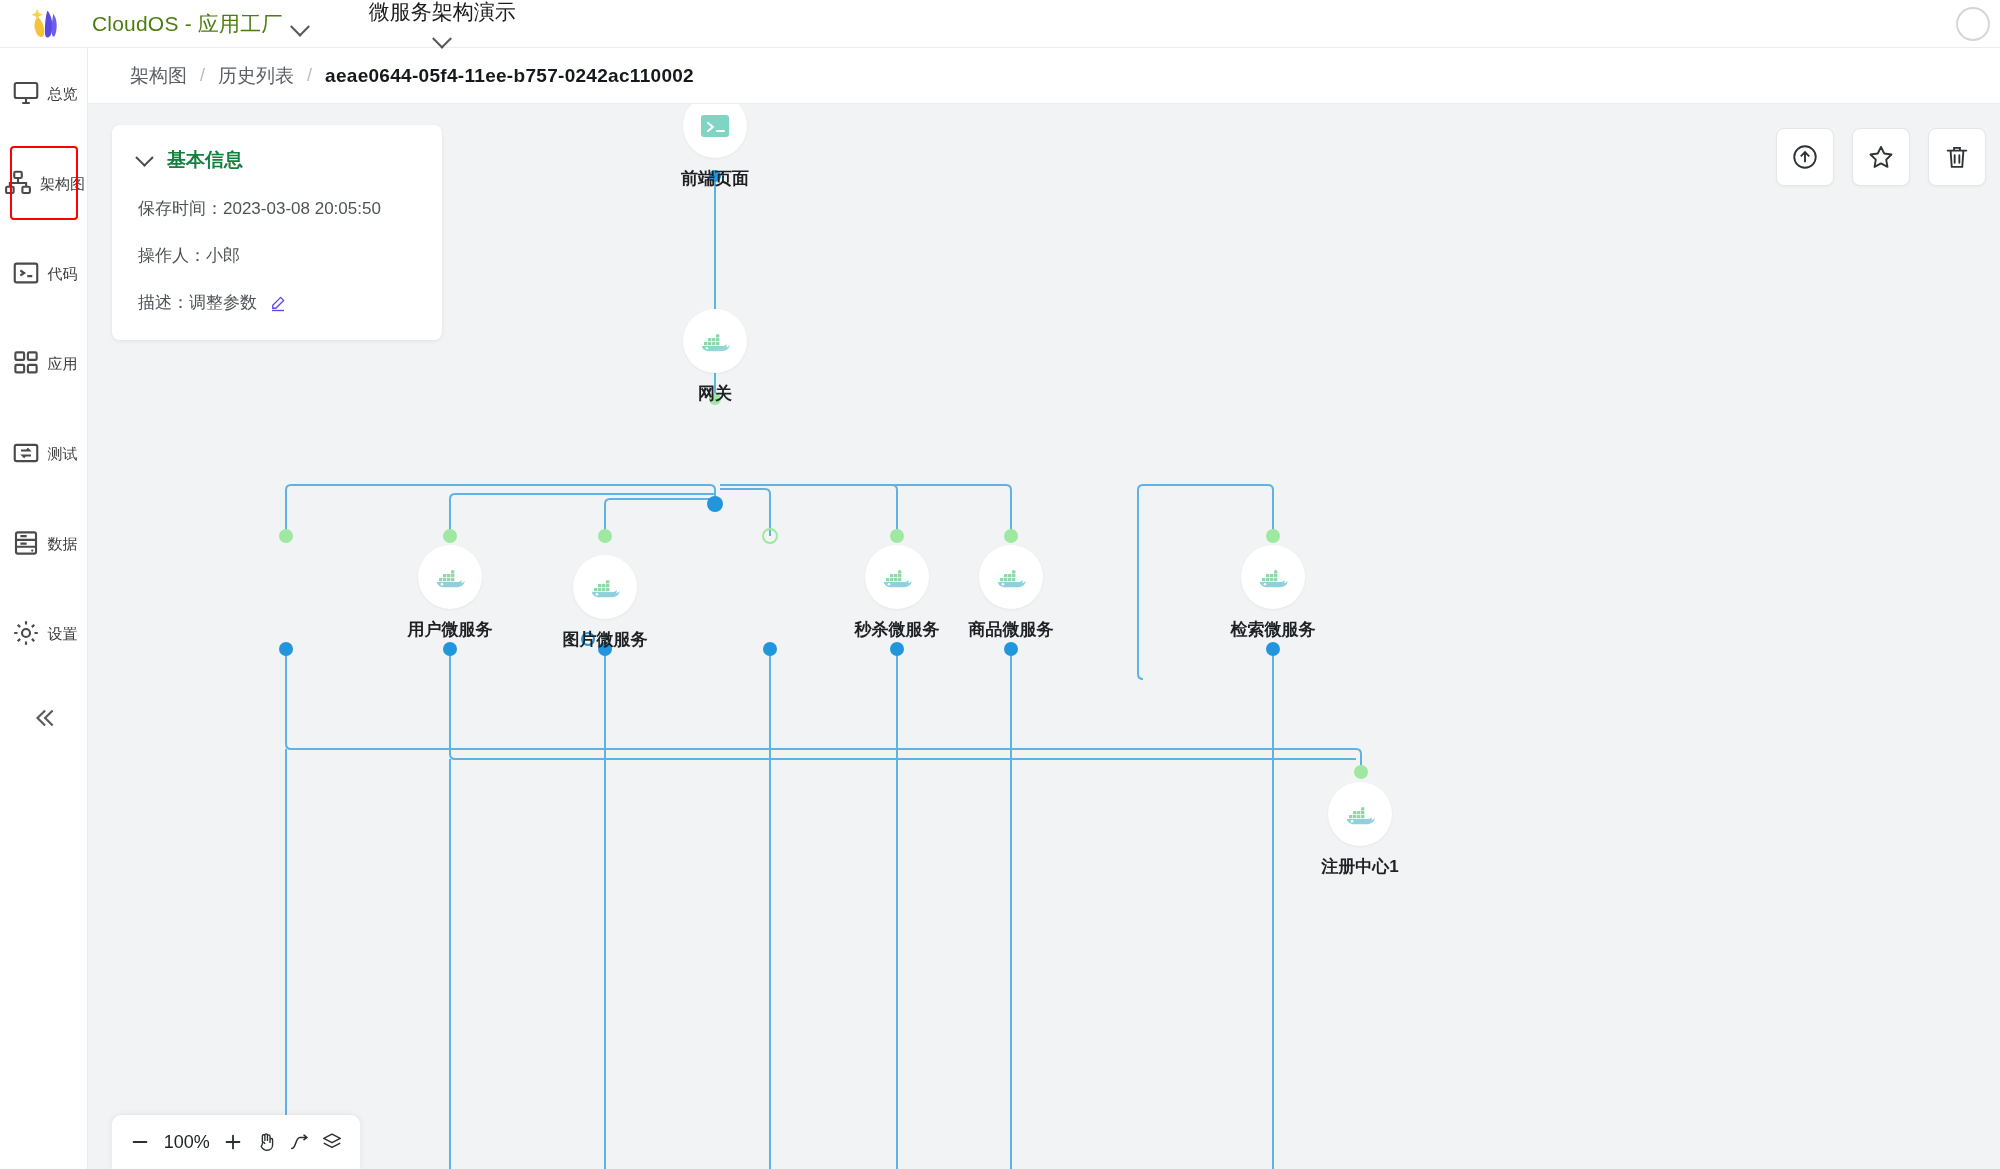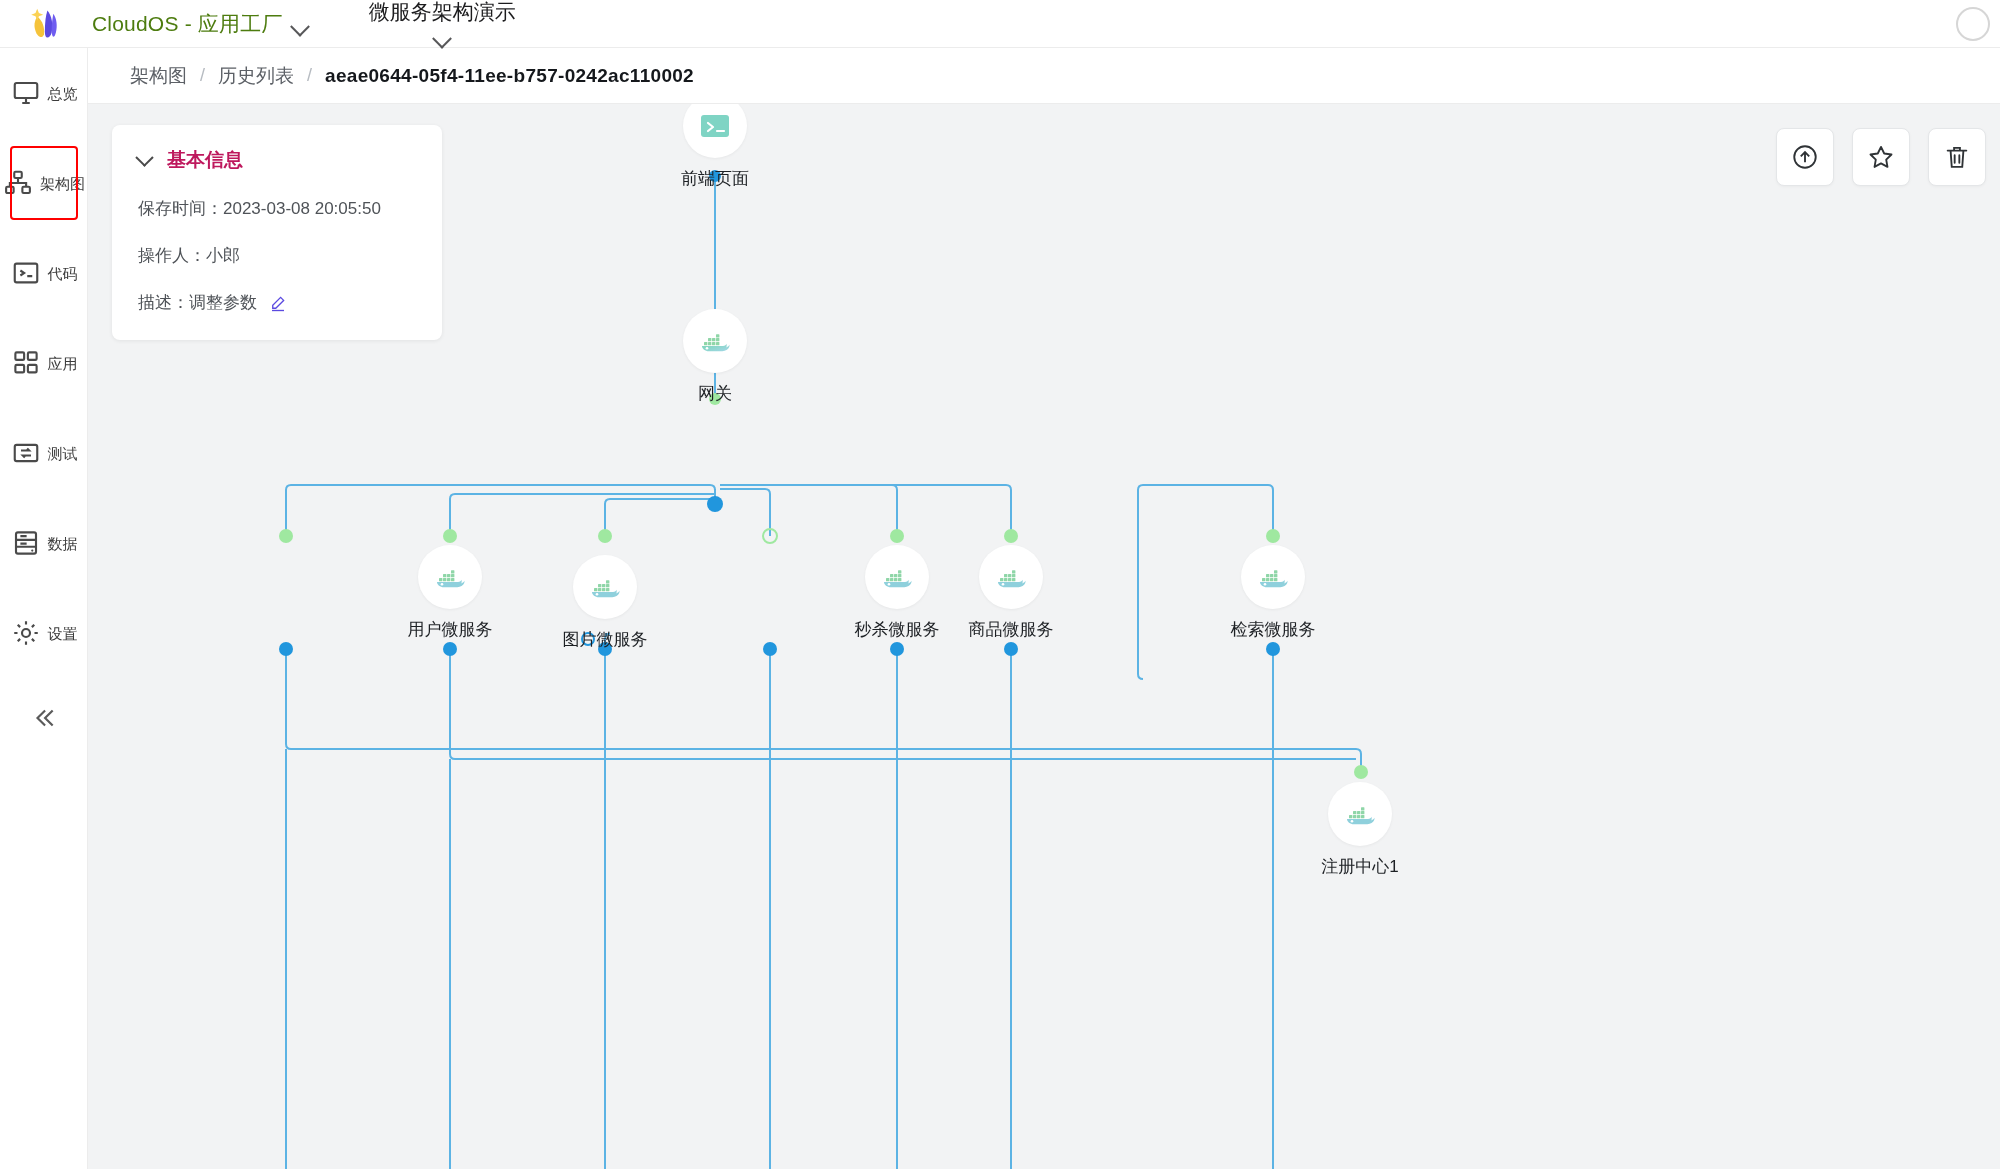--- a/index.html
+++ b/index.html
@@ -86,21 +86,21 @@
   .info-card {
     position: absolute; left: 24px; top: 21px; width: 330px;
     background: #fff; border-radius: 8px; padding: 22px 0 26px 0;
     box-shadow: 0 1px 4px rgba(0,0,0,.07); z-index: 12;
   }
   .info-head { display: flex; align-items: center; gap: 16px; padding: 0 26px 0 26px; }
   .info-caret {
     width: 13px; height: 13px; border-right: 2px solid #4a4a4a; border-bottom: 2px solid #4a4a4a;
     transform: rotate(45deg) translate(-2px,-2px); flex: 0 0 auto;
   }
-  .info-title { font-size: 19px; color: #be185d; font-weight: 700; }
+  .info-title { font-size: 19px; color: #15803d; font-weight: 700; }
   .info-row {
     padding: 0 26px; margin-top: 24px; font-size: 17px; color: #4f5358;
     display: flex; align-items: center; white-space: nowrap;
   }
   .edit-pen { margin-left: 12px; width: 18px; height: 18px; color: #5b4ae0; cursor: pointer; }
 
   
   .act-group { position: absolute; top: 24px; right: 14px; display: flex; gap: 18px; z-index: 12; }
   .act-btn {
     width: 58px; height: 58px; background: #fff; border: 1px solid #e4e6e8; border-radius: 8px;
@@ -111,21 +111,21 @@
 
   
   .node { position: absolute; width: 150px; text-align: center; z-index: 8; }
   .node-circle {
     width: 64px; height: 64px; margin: 0 auto; border-radius: 50%;
     background: #ffffff; display: flex; align-items: center; justify-content: center;
     box-shadow: 0 1px 3px rgba(0,0,0,.05);
   }
   .node-circle svg { width: 40px; height: 40px; display: block; }
   .node-label {
-    margin-top: 9px; font-size: 17px; color: #1d2024; font-weight: 400; white-space: nowrap;
+    margin-top: 9px; font-size: 17px; color: #1d2024; font-weight: 700; white-space: nowrap;
   }
 
   
   .zoombar {
     position: absolute; left: 24px; bottom: 0; height: 54px; width: 248px;
     background: #fff; border-radius: 9px 9px 0 0;
     display: flex; align-items: center; gap: 4px; padding: 0 14px;
     box-shadow: 0 -1px 6px rgba(0,0,0,.07); z-index: 14;
   }
   .zb-btn {
@@ -494,15 +494,45 @@
           <path d="M12 3.3l2.75 5.7 6.25.85-4.55 4.4 1.1 6.25L12 17.5l-5.55 3 1.1-6.25L3 9.85l6.25-.85z"></path>
         </svg>
       </div>
       <div class="act-btn">
         <svg viewBox="0 0 24 24" fill="none" stroke="currentColor" stroke-width="1.6" stroke-linecap="round">
           <path d="M4 6.5h16M9.5 6.5V4.2h5v2.3M6.5 6.5l1 14h9l1-14M10 10.5v6.5M14 10.5v6.5"></path>
         </svg>
       </div>
     </div>
 
+    <div class="zoombar">
+      <div class="zb-btn">
+        <svg viewBox="0 0 24 24" fill="none" stroke="currentColor" stroke-width="2" stroke-linecap="round">
+          <path d="M5 12h14"></path>
+        </svg>
+      </div>
+      <div class="zb-pct">100%</div>
+      <div class="zb-btn">
+        <svg viewBox="0 0 24 24" fill="none" stroke="currentColor" stroke-width="2" stroke-linecap="round">
+          <path d="M12 5v14M5 12h14"></path>
+        </svg>
+      </div>
+      <div class="zb-btn">
+        <svg viewBox="0 0 24 24" fill="none" stroke="currentColor" stroke-width="1.5" stroke-linejoin="round">
+          <path d="M8 12V5.5a1.4 1.4 0 012.8 0V11m0-.6V4.6a1.4 1.4 0 012.8 0V11m0-.4V5.6a1.4 1.4 0 012.8 0V13m0-3.4a1.4 1.4 0 012.8 0v5.6c0 3.4-2.6 5.8-6 5.8-3 0-4.6-1.2-6.4-4L8.2 14c-.7-1.1.9-2.4 1.8-1.2l1 1.3"></path>
+        </svg>
+      </div>
+      <div class="zb-btn">
+        <svg viewBox="0 0 24 24" fill="none" stroke="currentColor" stroke-width="1.7" stroke-linecap="round">
+          <path d="M4 19c5 0 4-12 9-12h7"></path>
+            <path d="M17.5 4.5L20.5 7l-3 2.5"></path>
+        </svg>
+      </div>
+      <div class="zb-btn">
+        <svg viewBox="0 0 24 24" fill="none" stroke="currentColor" stroke-width="1.6" stroke-linejoin="round">
+          <path d="M12 3.5l9 4.6-9 4.6-9-4.6z"></path>
+            <path d="M3 13.2l9 4.6 9-4.6"></path>
+        </svg>
+      </div>
+    </div>
 
   </div>
 </div>
 
 </body></html>

